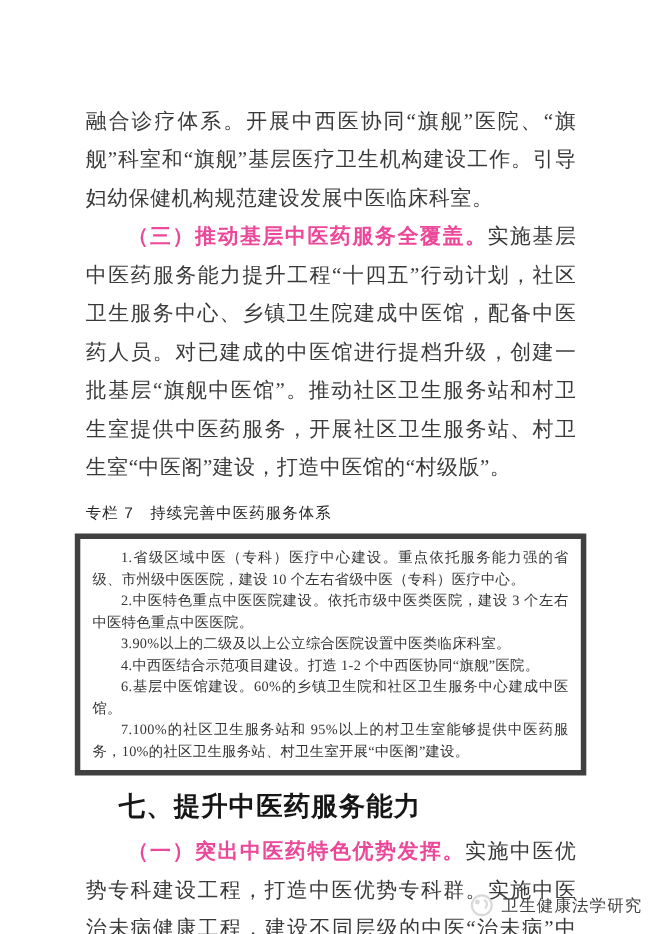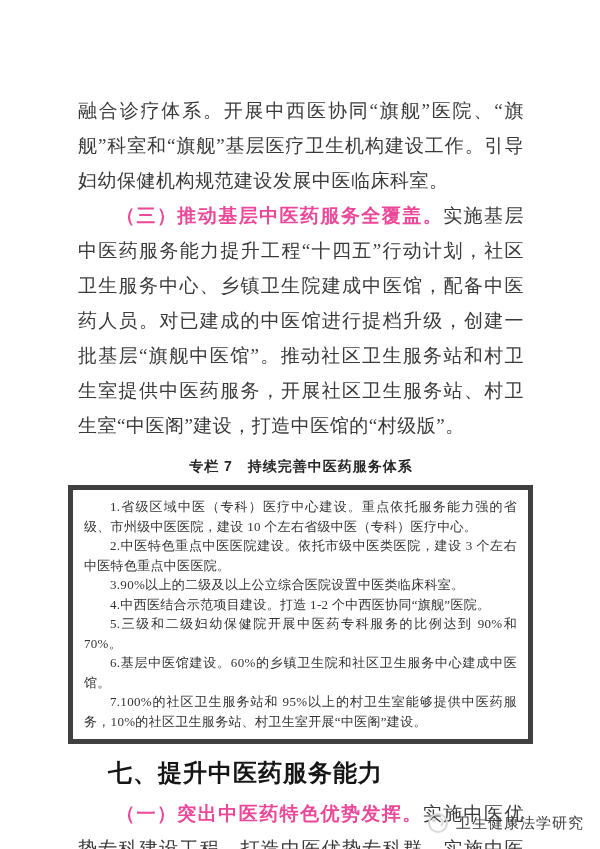--- a/index.html
+++ b/index.html
@@ -20,23 +20,23 @@
     line-height: 35px;
     color: #3a3a3a;
     text-align: justify;
     letter-spacing: 0.5px;
     font-family: Liberation Serif, serif;
   }
   .body-para.indent { text-indent: 2em; }
   .body-para .bold { font-weight: 700; color: #ec4899; }
   .box-title {
     margin: 13px 0 9px 0;
-    text-align: center;
+    text-align: left;
     font-family: "Liberation Sans", "DejaVu Sans", sans-serif;
-    font-weight: 700;
+    font-weight: 400;
     font-size: 14px;
     line-height: 20px;
     color: #262626;
     letter-spacing: 1px;
   }
   .column-box {
     margin-left: -10px;
     margin-right: -9px;
     border: 5px solid #404040;
     padding: 7px 11px 8px 11px;
@@ -92,21 +92,20 @@
     <div class="column-box">
 
         <p class="box-item">1.省级区域中医（专科）医疗中心建设。重点依托服务能力强的省级、市州级中医医院，建设 10 个左右省级中医（专科）医疗中心。</p>
 
         <p class="box-item">2.中医特色重点中医医院建设。依托市级中医类医院，建设 3 个左右中医特色重点中医医院。</p>
 
         <p class="box-item">3.90%以上的二级及以上公立综合医院设置中医类临床科室。</p>
 
         <p class="box-item">4.中西医结合示范项目建设。打造 1-2 个中西医协同“旗舰”医院。</p>
 
-        <p class="box-item">5.三级和二级妇幼保健院开展中医药专科服务的比例达到 90%和 70%。</p>
 
         <p class="box-item">6.基层中医馆建设。60%的乡镇卫生院和社区卫生服务中心建成中医馆。</p>
 
         <p class="box-item">7.100%的社区卫生服务站和 95%以上的村卫生室能够提供中医药服务，10%的社区卫生服务站、村卫生室开展“中医阁”建设。</p>
       </div>
 
     <h2 class="section-heading">七、提升中医药服务能力</h2>
 
     <p class="body-para indent"><span class="bold">（一）突出中医药特色优势发挥。</span><span>实施中医优势专科建设工程，打造中医优势专科群。实施中医治未病健康工程，建设不同层级的中医“治未病”中心。实施中医药康复服务能力提升工程，依托现有机构建设中医特色的康复医院和中医康复中</span></p>
 

